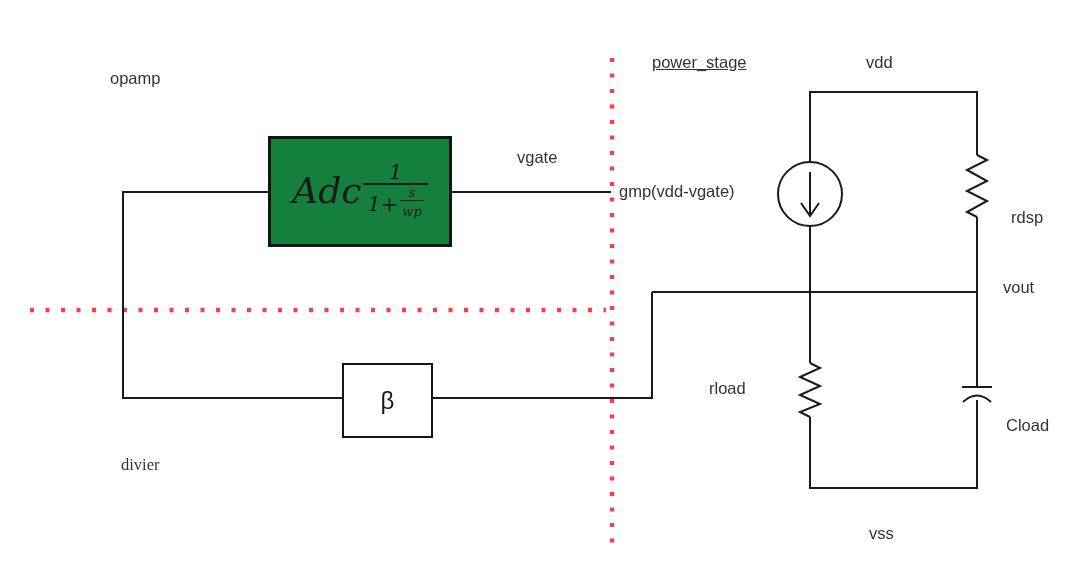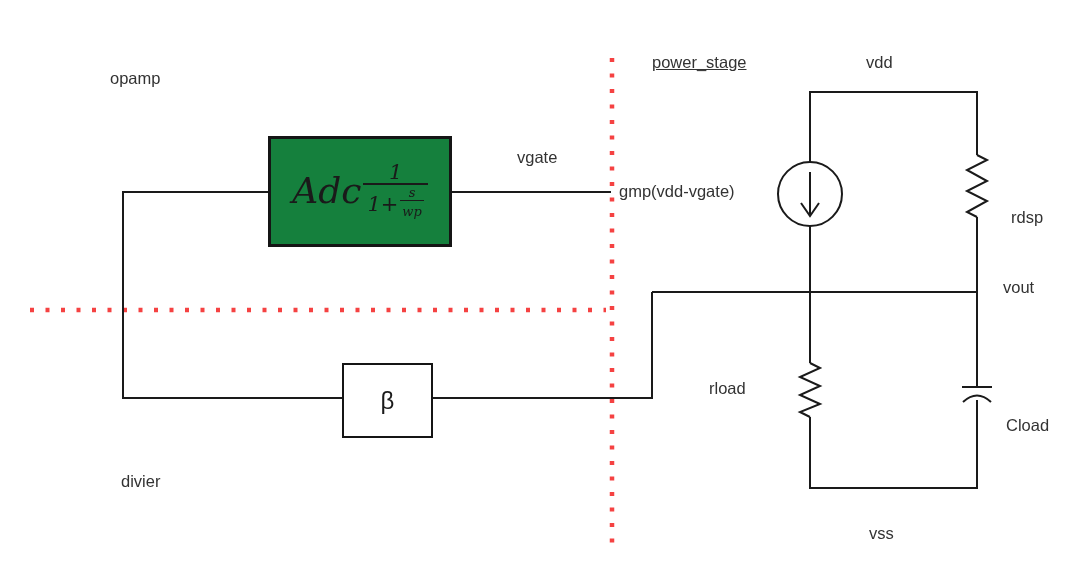--- a/index.html
+++ b/index.html
@@ -99,21 +99,21 @@
       <line x1="810" y1="172" x2="810" y2="214"></line>
       <polyline points="801,203 810,216 819,203"></polyline>
 
       <line x1="962" y1="387" x2="992" y2="387"></line>
       <path d="M963,402 Q977,389 991,402"></path>
     </g>
   </svg>
 
   <div class="lbl" style="left:110px;top:69px;">opamp</div>
   <div class="lbl" style="left:652px;top:53px;text-decoration:underline;">power_stage</div>
-  <div class="lbl" style="left:121px;top:472px;">divier</div>
+  <div class="lbl" style="left:121px;top:456px;font-family:Liberation Serif, serif;">divier</div>
 
   <div class="lbl" style="left:866px;top:53px;">vdd</div>
   <div class="lbl" style="left:517px;top:148px;">vgate</div>
   <div class="lbl" style="left:1003px;top:278px;">vout</div>
   <div class="lbl" style="left:869px;top:524px;">vss</div>
 
   <div class="lbl" style="left:619px;top:182px;">gmp(vdd-vgate)</div>
   <div class="lbl" style="left:1011px;top:180px;margin-top:28px;">rdsp</div>
   <div class="lbl" style="left:709px;top:379px;">rload</div>
   <div class="lbl" style="left:1006px;top:382px;margin-top:34px;">Cload</div>

